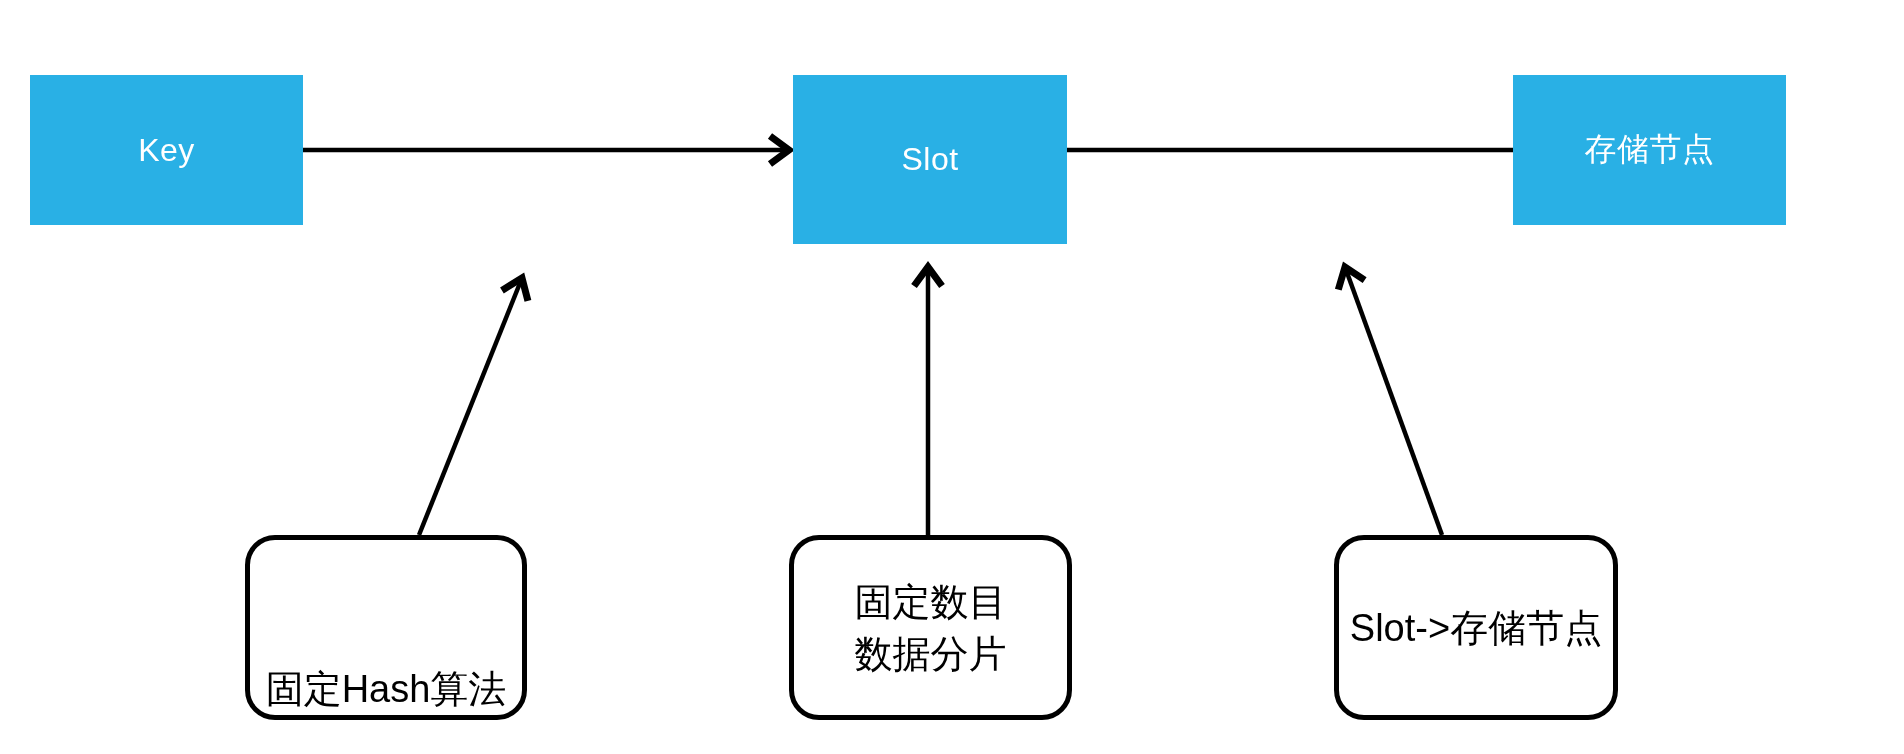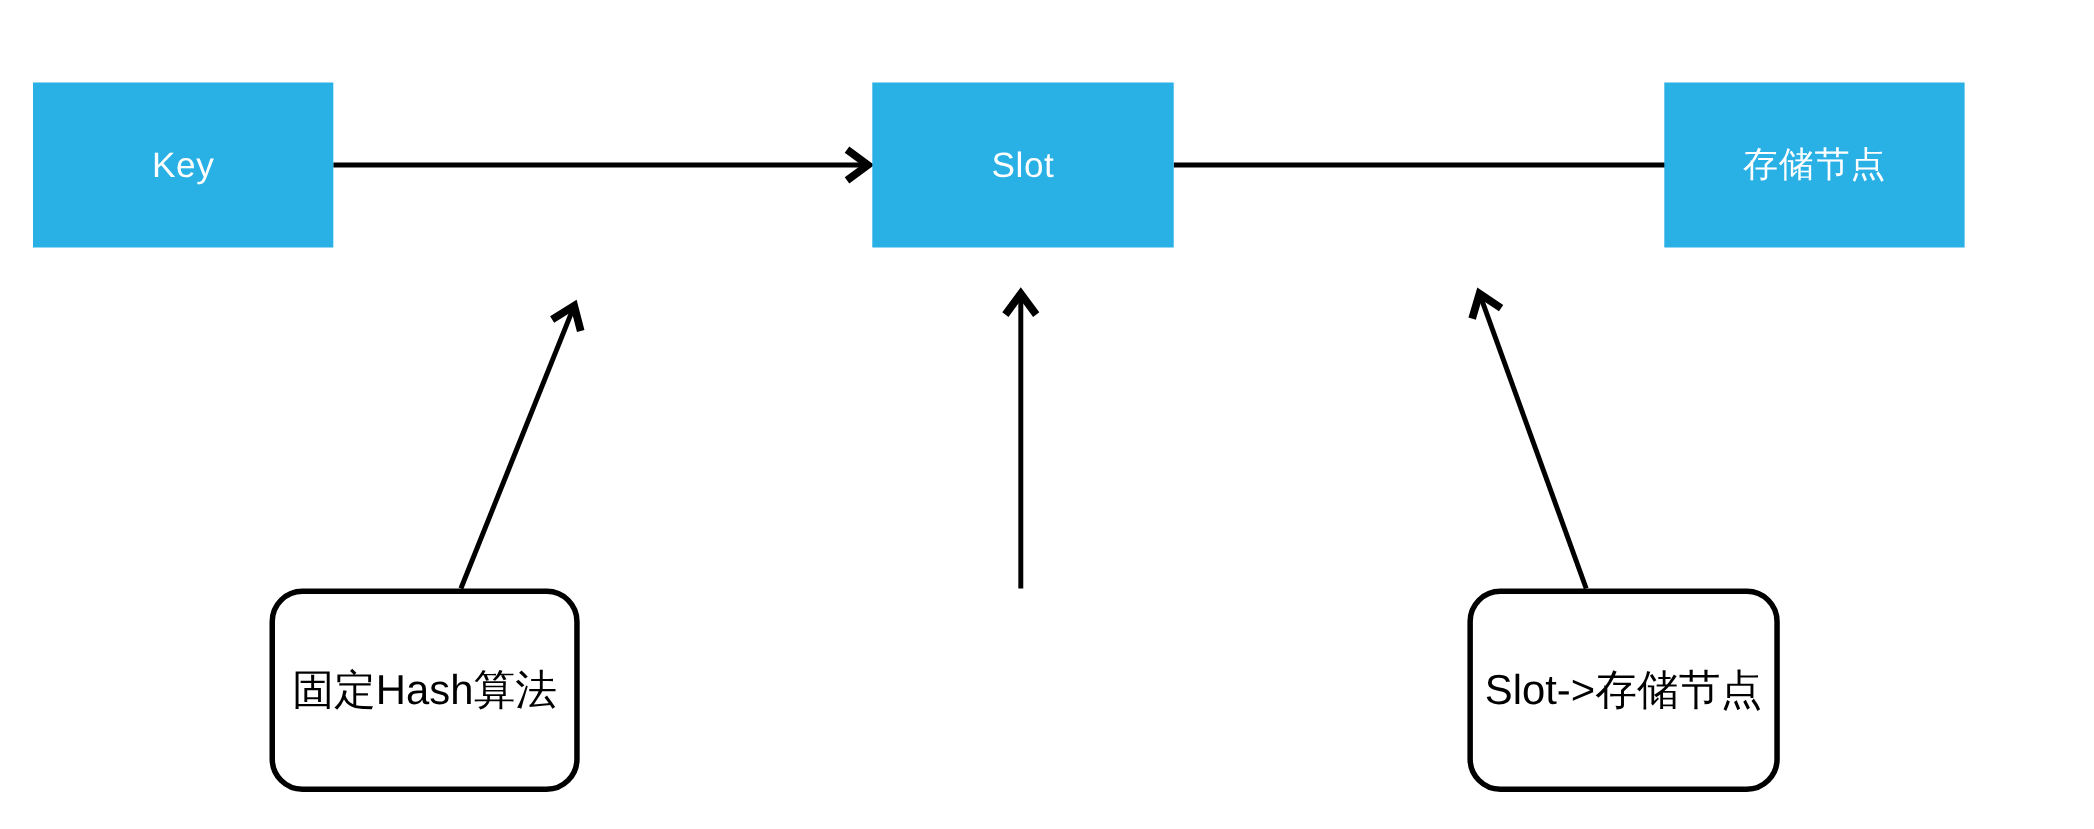--- a/index.html
+++ b/index.html
@@ -26,21 +26,21 @@
     background: #29B0E5;
     color: #ffffff;
     display: flex;
     align-items: center;
     justify-content: center;
     font-size: 32px;
     font-weight: 400;
     letter-spacing: 0.5px;
   }
   .node-key     { left: 30px;   top: 75px; width: 273px; height: 150px; }
-  .node-slot    { left: 793px;  top: 75px; width: 274px; height: 150px; }
+  .node-slot    { left: 793px;  top: 75px; width: 274px; height: 169px; }
   .node-storage { left: 1513px; top: 75px; width: 273px; height: 150px; }
 
   .edge-label {
     position: absolute;
     width: 240px;
     text-align: center;
     font-size: 38px;
     font-weight: 700;
     color: #000000;
     line-height: 44px;
@@ -56,21 +56,21 @@
     box-sizing: border-box;
     display: flex;
     flex-direction: column;
     align-items: center;
     justify-content: center;
     color: #000000;
     font-size: 38px;
     line-height: 52px;
     text-align: center;
   }
-  .note-hash    { left: 245px;  top: 535px; width: 282px; height: 185px; }
+  .note-hash    { left: 245px;  top: 535px; width: 282px; height: 185px; justify-content: flex-end; }
   .note-shard   { left: 789px;  top: 535px; width: 283px; height: 185px; }
   .note-mapping { left: 1334px; top: 535px; width: 284px; height: 185px; gap: 32px; }
 </style>
 </head>
 <body>
 
 <div class="canvas">
 
   <svg class="wires" width="1904" height="754" viewBox="0 0 1904 754">
     <defs>
@@ -98,18 +98,22 @@
   <div class="node node-storage">
     <span>存储节点</span>
   </div>
 
 
 
   <div class="note note-hash">
     <div class="note-line">固定Hash算法</div>
   </div>
 
+  <div class="note note-shard">
+    <div class="note-line">固定数目</div>
+    <div class="note-line">数据分片</div>
+  </div>
 
   <div class="note note-mapping">
     <div class="note-line">Slot-&gt;存储节点</div>
   </div>
 
 </div>
 
 </body></html>

